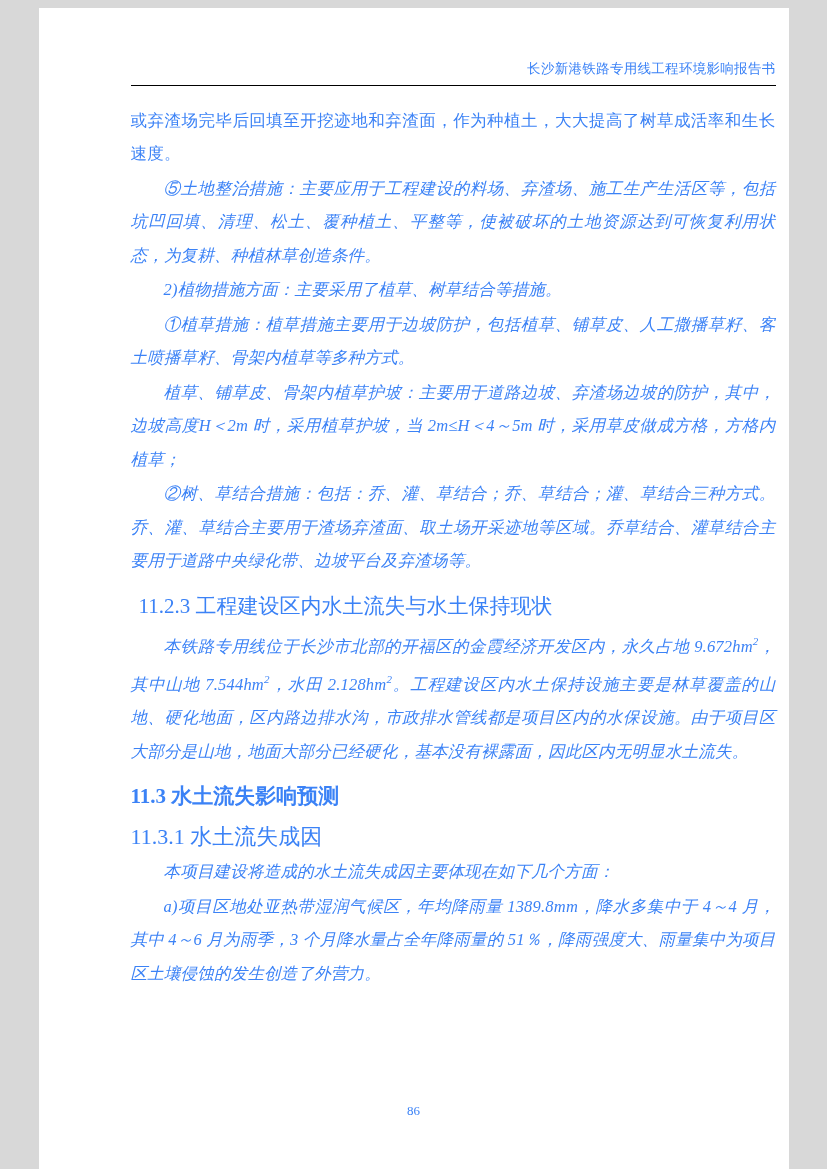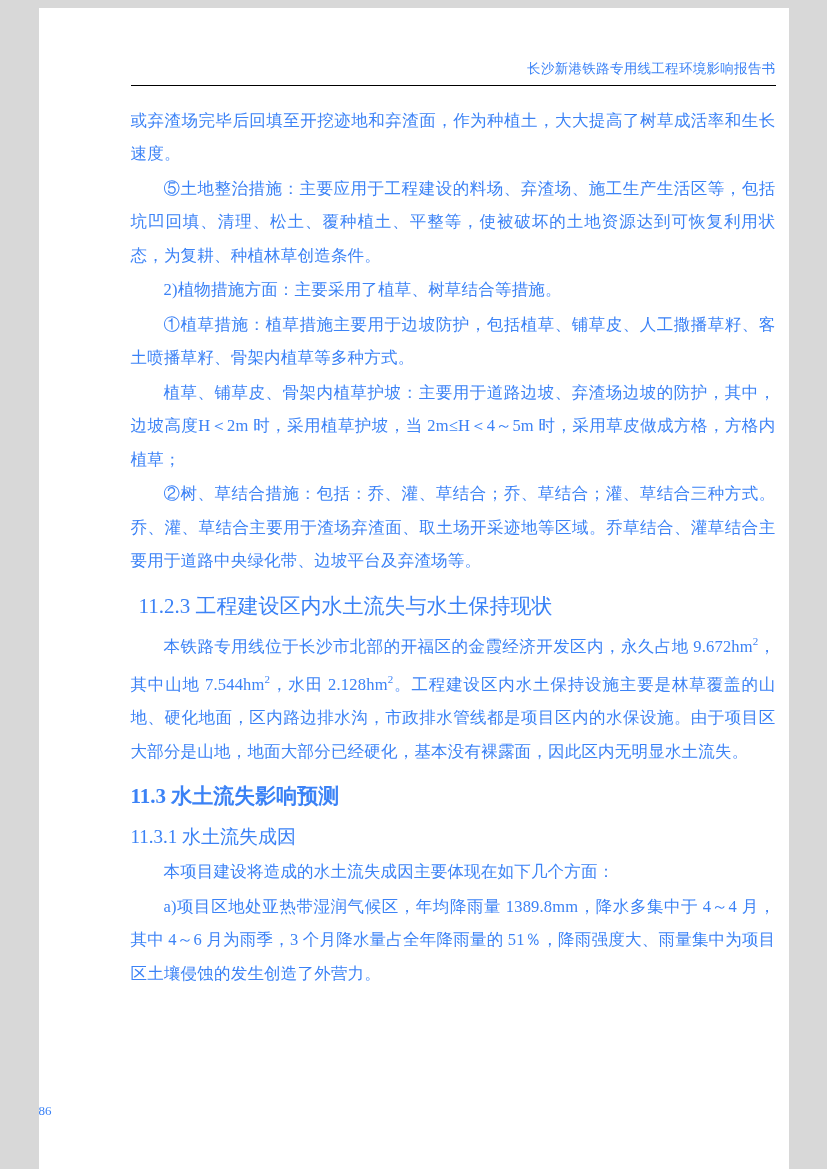--- a/index.html
+++ b/index.html
@@ -36,43 +36,44 @@
     margin-bottom: 18px;
   }
   p {
     margin: 0 0 1px 0;
     font-size: 16.5px;
     line-height: 33.5px;
     text-align: justify;
     text-justify: inter-ideograph;
     letter-spacing: 0.2px;
   }
-  p.indent2 { text-indent: 33px; }
+  p.indent2 { text-indent: 33px; font-style: italic; }
   p.indent1 { text-indent: 16px; }
   p.noindent { text-indent: 0; }
   h2.sec {
     margin: 12px 0 2px 0;
     font-size: 21px;
     line-height: 33.5px;
     font-weight: bold;
     text-indent: 0;
   }
   h3.sub {
     margin: 6px 0 2px 0;
-    font-size: 19px;
+    font-size: 22px;
     line-height: 33.5px;
     font-weight: normal;
     text-indent: 0;
   }
   .sup { font-size: 11px; vertical-align: super; }
   .pagenum {
     position: absolute;
     left: 0;
     right: 0;
     top: 1095px;
+    text-align: center;
     font-size: 13px;
     font-family: "Liberation Serif", serif;
   }
 </style>
 </head>
 <body>
 
 <div class="page">
   <div class="content">
 

